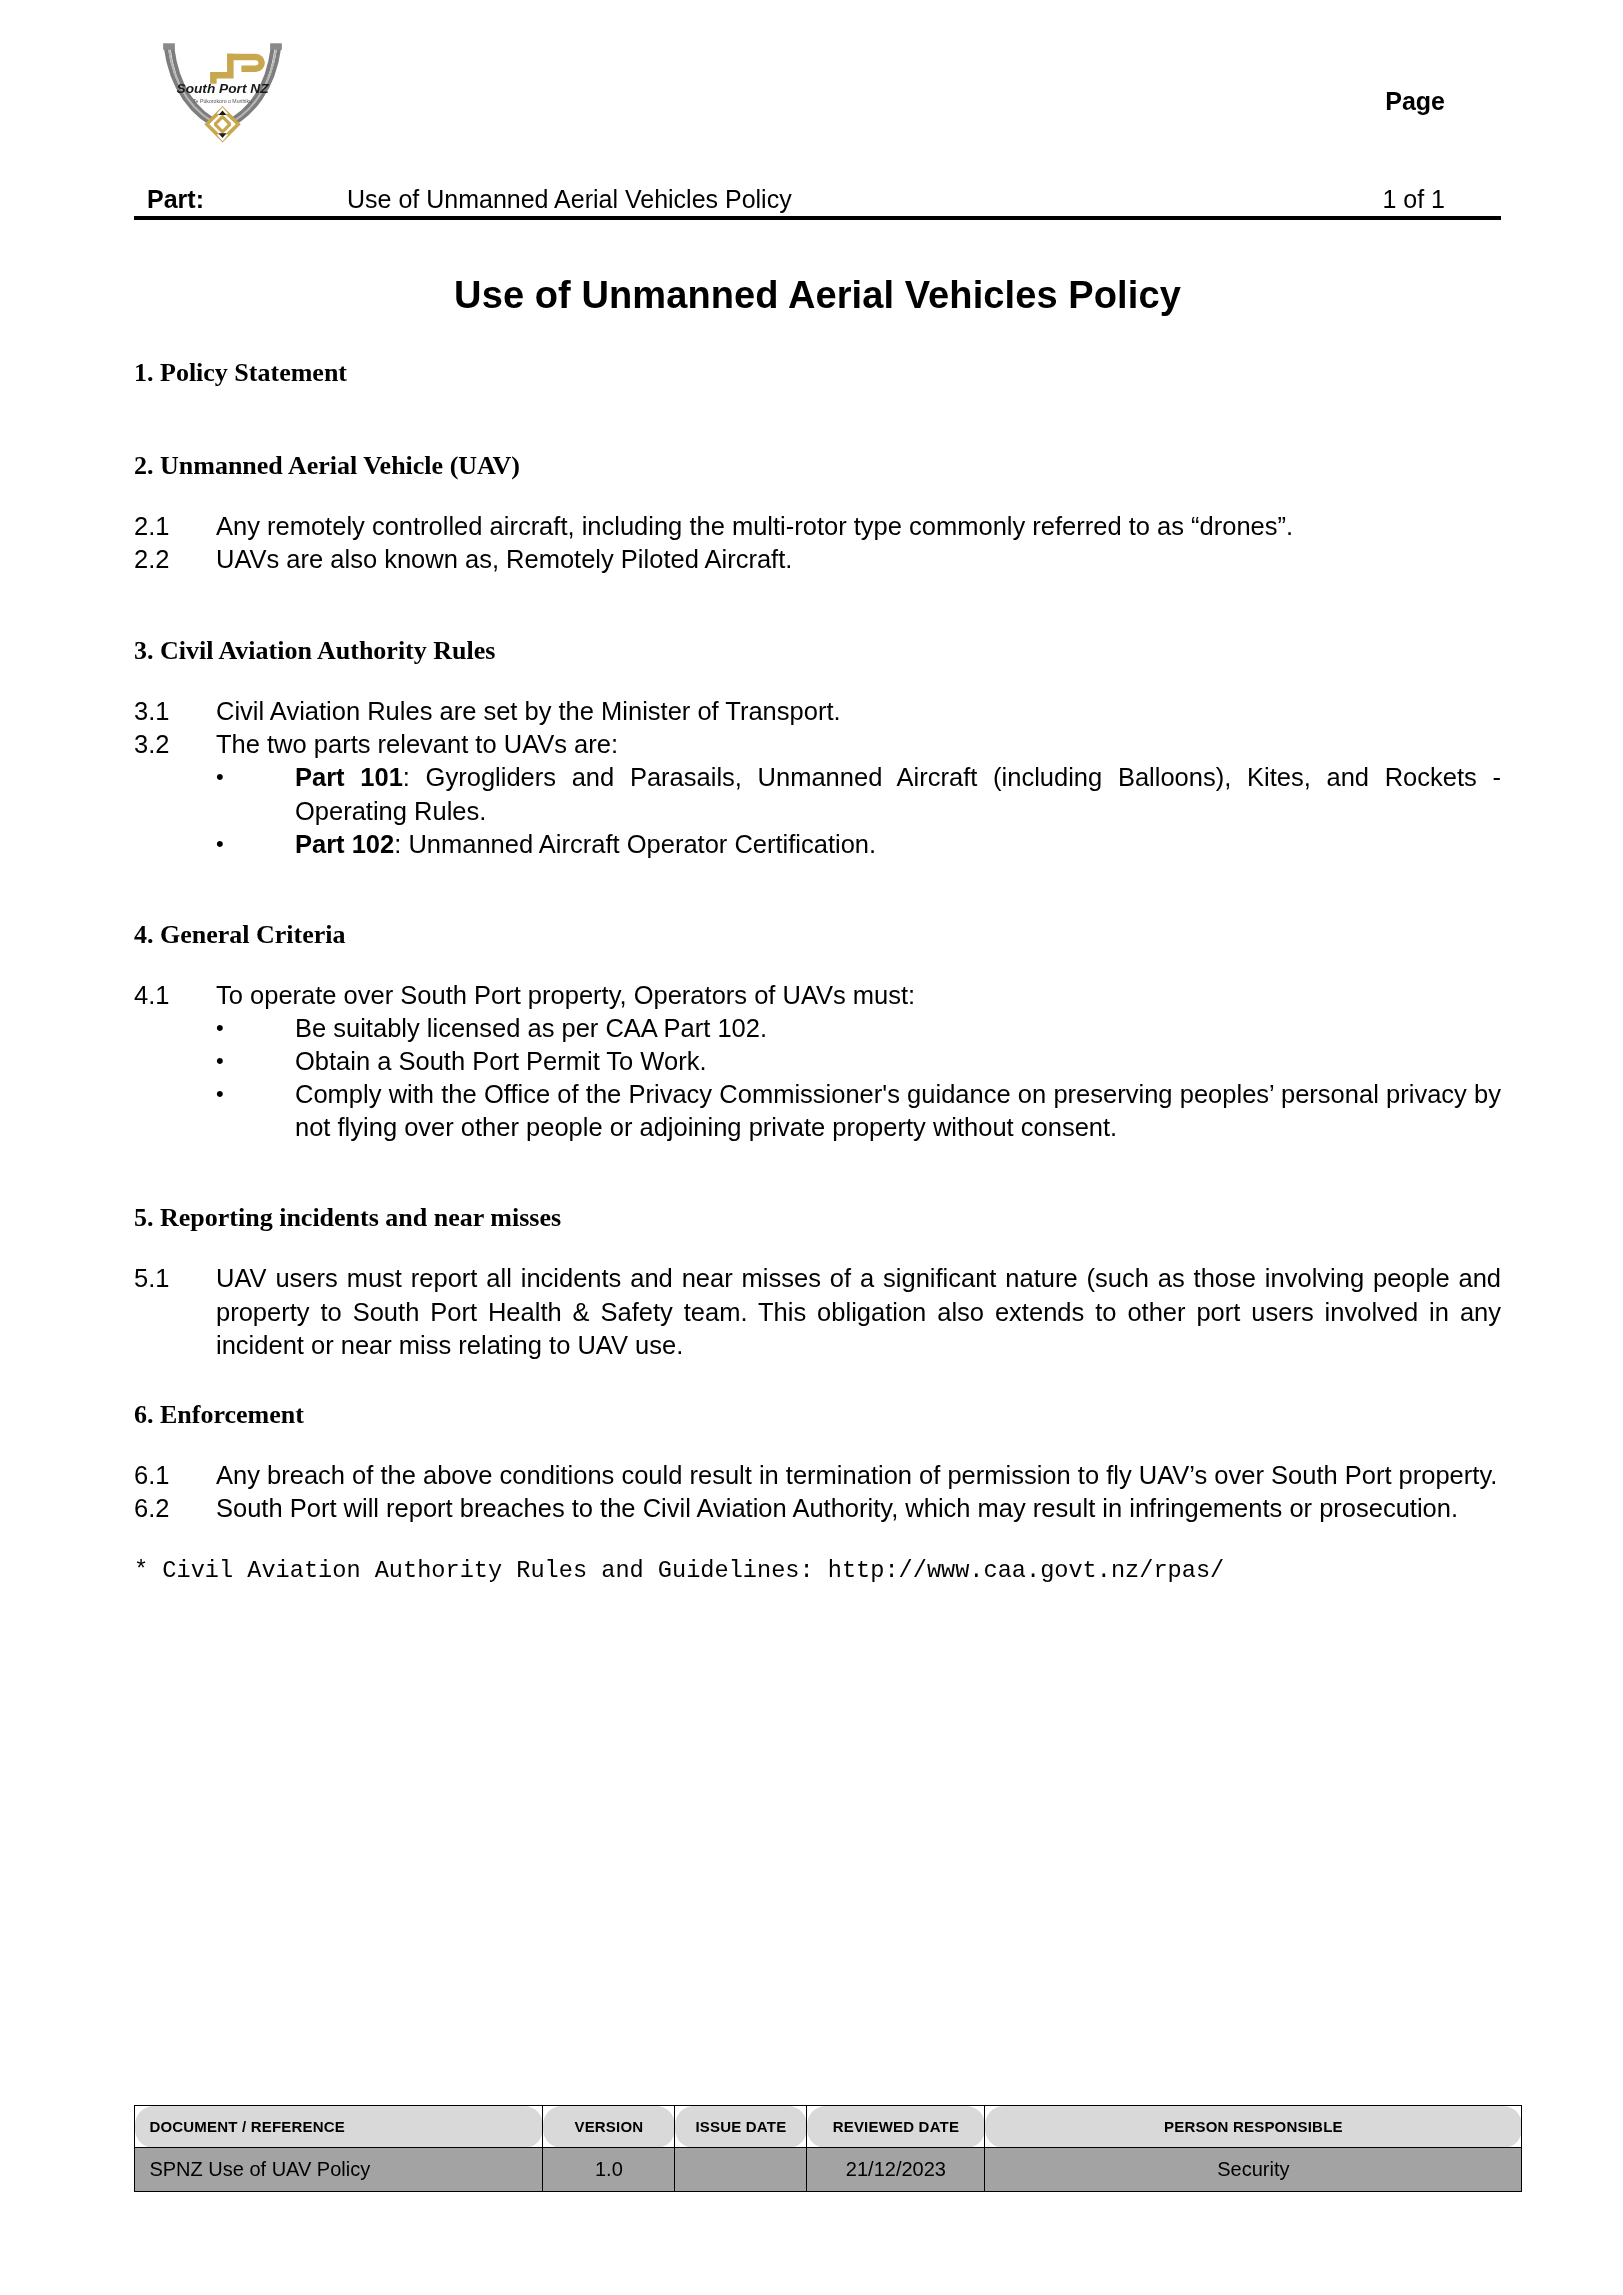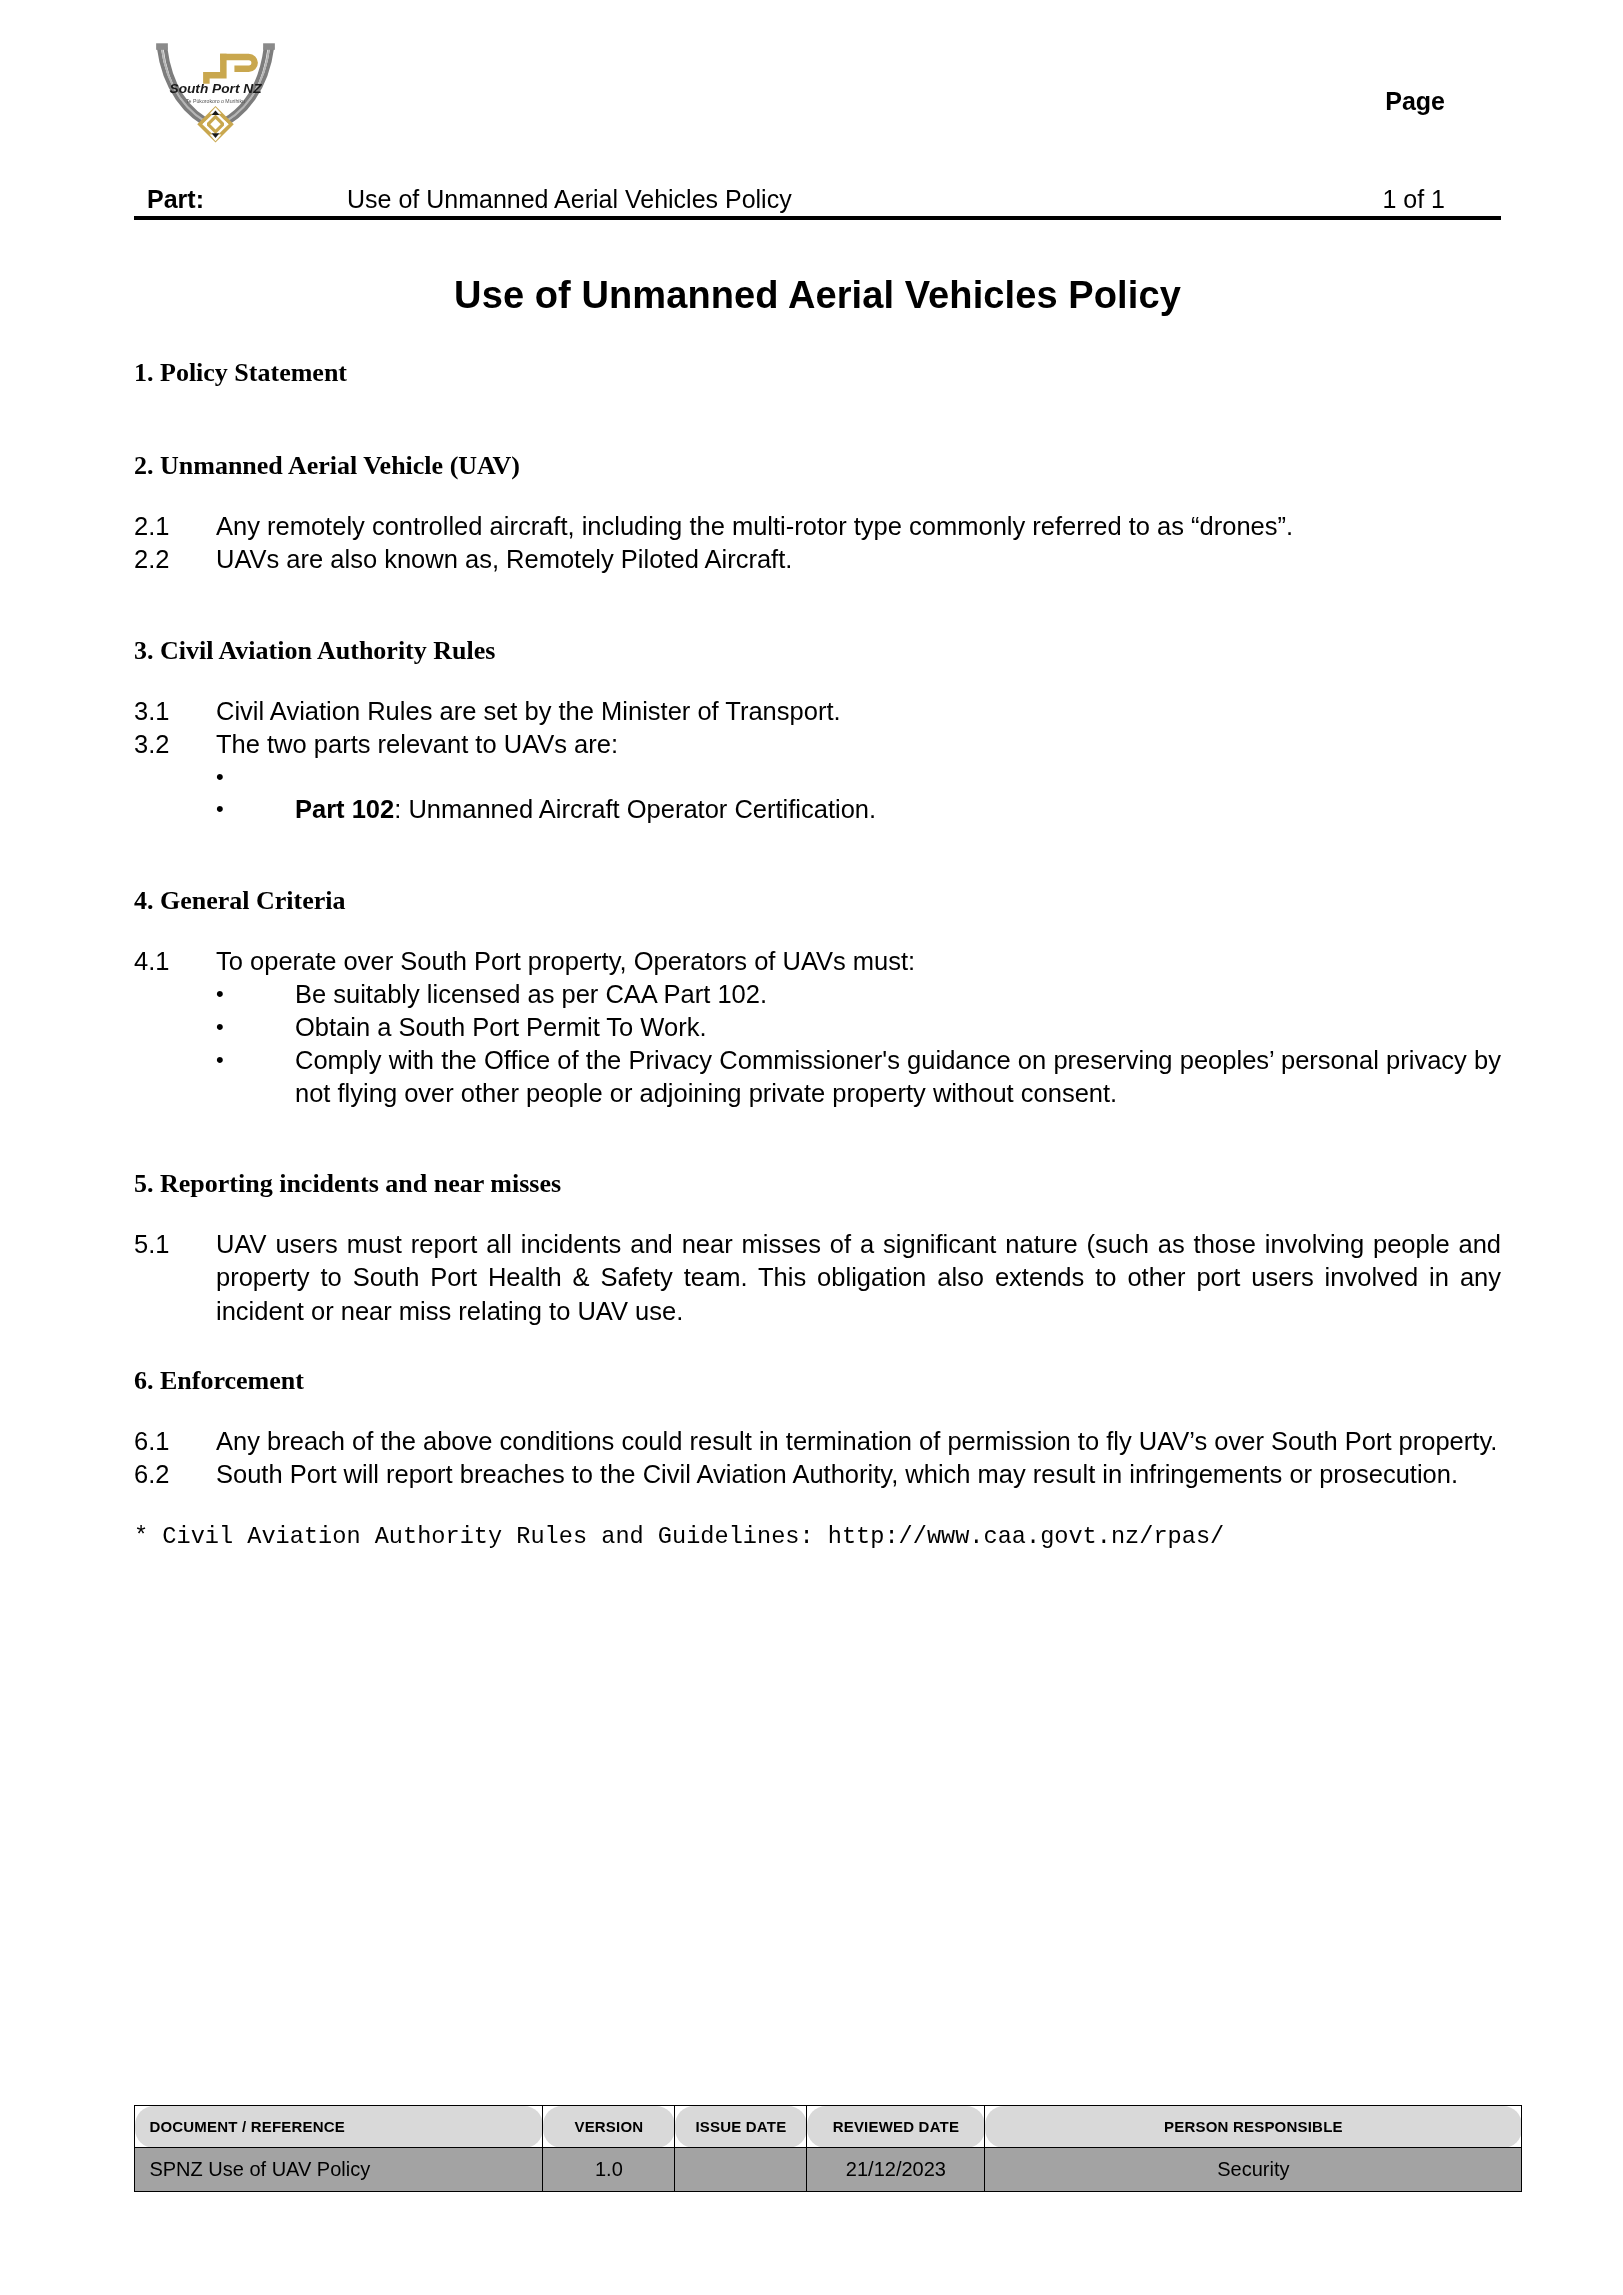--- a/index.html
+++ b/index.html
@@ -28,21 +28,21 @@
     top: 25px;
     width: 1370px;
   }
   .header-grid {
     position: relative;
     width: 100%;
     height: 164px;
   }
   .logo-box {
     position: absolute;
-    left: 13px;
+    left: 20px;
     top: 0px;
     width: 137px;
     height: 124px;
   }
   .logo-svg { display: block; }
 
   .page-word {
     position: absolute;
     right: 59px;
     top: 62px;
@@ -292,20 +292,21 @@
           <span class="txt nojust">Civil Aviation Rules are set by the Minister of Transport.</span>
         </div>
         <div class="numitem">
           <span class="num">3.2</span>
           <span class="txt nojust">The two parts relevant to UAVs are:</span>
         </div>
       </div>
       <div class="bullets">
         <div class="bullet">
           <span class="dot">•</span>
+          <span class="btxt"><b>Part 101</b><span>: Gyrogliders and Parasails, Unmanned Aircraft (including Balloons), Kites, and Rockets - Operating Rules.</span></span>
         </div>
         <div class="bullet">
           <span class="dot">•</span>
           <span class="btxt nojust"><b>Part 102</b><span>: Unmanned Aircraft Operator Certification.</span></span>
         </div>
       </div>
     </div>
 
     <div class="section" style="margin-top:59px;">
       <div class="sec-heading">4. General Criteria</div>

